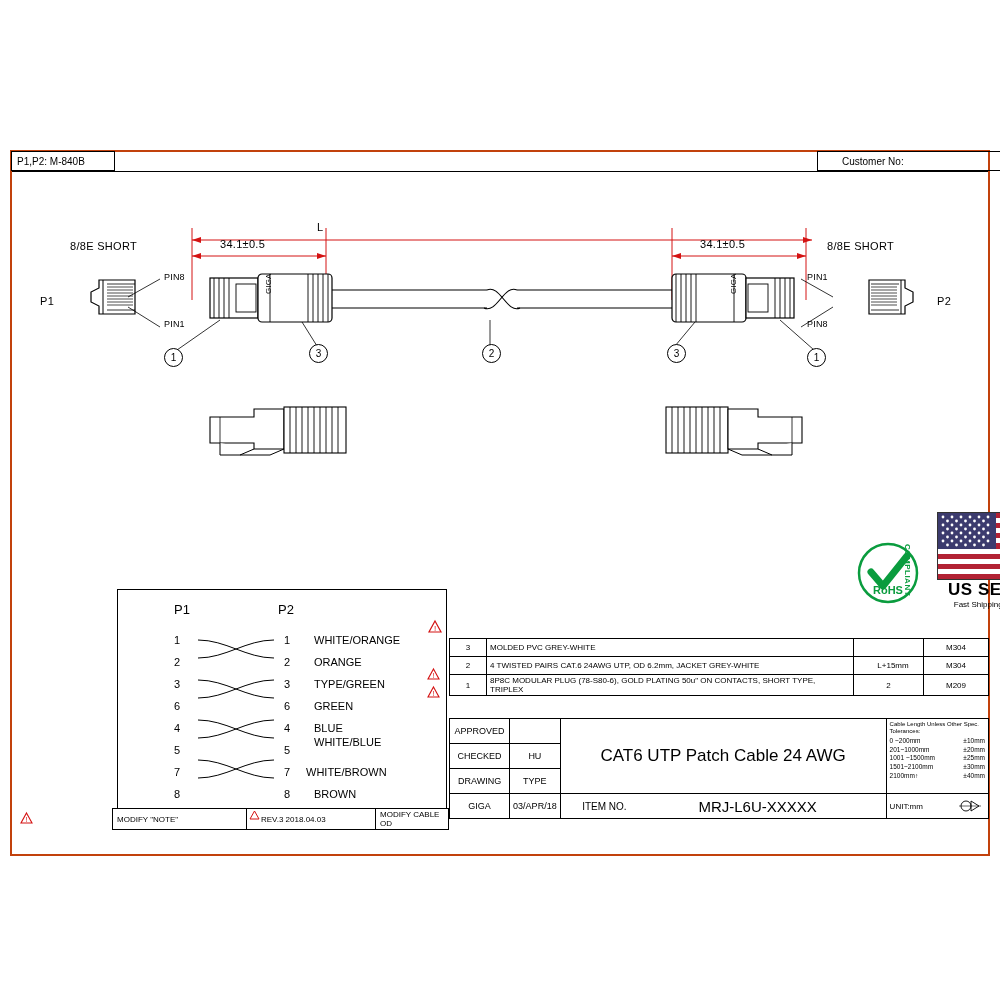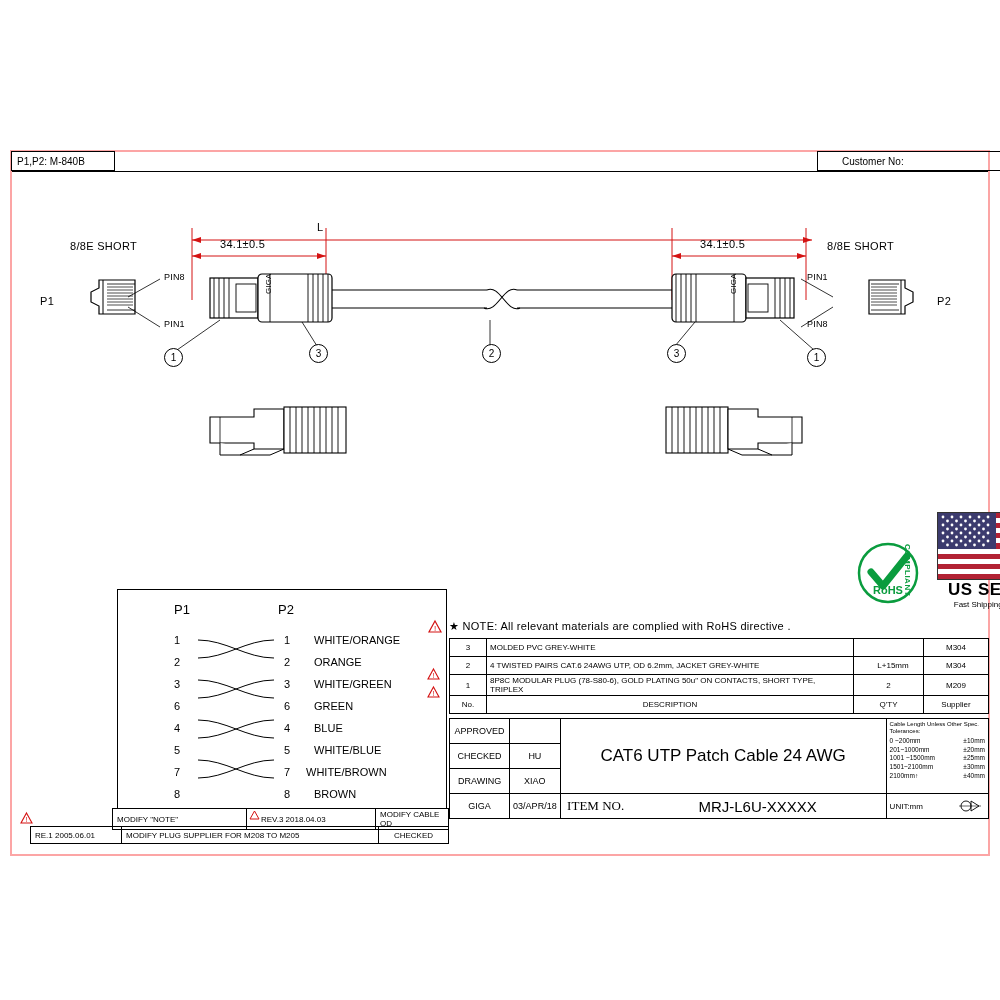--- a/index.html
+++ b/index.html
@@ -14,21 +14,21 @@
     color: #000;
     position: relative;
     overflow: hidden;
   }
   #sheet {
     position: absolute;
     left: 10px;
     top: 150px;
     width: 980px;
     height: 706px;
-    border: 2px solid #fca5a5;
+    border: 2px solid #c2410c;
     box-sizing: border-box;
   }
   .abs { position: absolute; }
   .txt { font-size: 11px; letter-spacing: 0.3px; white-space: nowrap; }
   .txt9 { font-size: 9px; letter-spacing: 0.2px; white-space: nowrap; }
   .txt8 { font-size: 8px; letter-spacing: 0.1px; white-space: nowrap; }
   .txt13 { font-size: 13px; white-space: nowrap; }
   .line { background: #000; position: absolute; }
   .hline { height: 1px; }
 
@@ -428,72 +428,65 @@
     </div>
     <div id="pinrows">
         <div class="pinrow" style="left: 56px; top: 44px;">1</div>
         <div class="pinrow" style="left: 166px; top: 44px;">1</div>
         <div class="pinrow" style="left: 196px; top: 44px;">WHITE/ORANGE</div>
         <div class="pinrow" style="left: 56px; top: 66px;">2</div>
         <div class="pinrow" style="left: 166px; top: 66px;">2</div>
         <div class="pinrow" style="left: 196px; top: 66px;">ORANGE</div>
         <div class="pinrow" style="left: 56px; top: 88px;">3</div>
         <div class="pinrow" style="left: 166px; top: 88px;">3</div>
-        <div class="pinrow" style="left: 196px; top: 88px;">WHITE/GREEN</div>
+        <div class="pinrow" style="left: 196px; top: 88px;">TYPE/GREEN</div>
         <div class="pinrow" style="left: 56px; top: 110px;">6</div>
         <div class="pinrow" style="left: 166px; top: 110px;">6</div>
         <div class="pinrow" style="left: 196px; top: 110px;">GREEN</div>
         <div class="pinrow" style="left: 56px; top: 132px;">4</div>
         <div class="pinrow" style="left: 166px; top: 132px;">4</div>
         <div class="pinrow" style="left: 196px; top: 132px;">BLUE</div>
         <div class="pinrow" style="left: 56px; top: 154px;">5</div>
         <div class="pinrow" style="left: 166px; top: 154px;">5</div>
-        <div class="pinrow" style="left: 196px; top: 154px;">WHITE/BLUE</div>
+        <div class="pinrow" style="left: 196px; top: 146px;">WHITE/BLUE</div>
         <div class="pinrow" style="left: 56px; top: 176px;">7</div>
         <div class="pinrow" style="left: 166px; top: 176px;">7</div>
         <div class="pinrow" style="left: 188px; top: 176px;">WHITE/BROWN</div>
         <div class="pinrow" style="left: 56px; top: 198px;">8</div>
         <div class="pinrow" style="left: 166px; top: 198px;">8</div>
         <div class="pinrow" style="left: 196px; top: 198px;">BROWN</div>
       </div>
   </div>
 
   <div class="abs warn" style="left:416px; top:468px;">
     <svg width="14" height="13">
         <polygon points="7,1 13,12 1,12" fill="none" stroke="#d41212" stroke-width="1.2"></polygon>
         <text x="7" y="11" font-size="8" fill="#d41212" text-anchor="middle">!</text>
       </svg>
   </div>
-  <div class="abs txt" style="left:437px; top:468px;">★ NOTE: All relevant materials are complied with RoHS directive .</div>
 
   <table class="bom" style="left:437px; top:486px; width:540px;">
     <tbody id="bom-body">
         <tr>
           <td class="ctr" style="width: 30px;">3</td>
           <td class="">MOLDED PVC GREY-WHITE</td>
           <td class="ctr" style="width: 54px;"></td>
           <td class="ctr" style="width: 58px;">M304</td>
         </tr>
         <tr>
           <td class="ctr" style="width: 30px;">2</td>
           <td class="">4 TWISTED PAIRS CAT.6 24AWG UTP, OD 6.2mm, JACKET GREY-WHITE</td>
           <td class="ctr" style="width: 54px; padding-left: 12px;">L+15mm</td>
           <td class="ctr" style="width: 58px;">M304</td>
         </tr>
         <tr>
           <td class="ctr" style="width: 30px;">1</td>
           <td class="">8P8C MODULAR PLUG (78-S80-6), GOLD PLATING 50u" ON CONTACTS, SHORT TYPE, TRIPLEX</td>
           <td class="ctr" style="width: 54px;">2</td>
           <td class="ctr" style="width: 58px;">M209</td>
-        </tr>
-        <tr>
-          <td class="ctr" style="width: 30px;">No.</td>
-          <td class="ctr">DESCRIPTION</td>
-          <td class="ctr" style="width: 54px;">Q'TY</td>
-          <td class="ctr" style="width: 58px;">Supplier</td>
         </tr>
       </tbody>
   </table>
 
   <div class="abs" style="left:415px; top:516px;">
     <svg width="13" height="12">
         <polygon points="6.5,1 12,11 1,11" fill="none" stroke="#d41212" stroke-width="1.1"></polygon>
         <text x="6.5" y="10" font-size="7" fill="#d41212" text-anchor="middle">!</text>
       </svg>
   </div>
@@ -548,35 +541,35 @@
         </td>
         <td class="ctr">
           <span>HU</span>
         </td>
       </tr>
       <tr>
         <td style="height:22px;" class="ctr">
           <span>DRAWING</span>
         </td>
         <td class="ctr">
-          <span>XIAO</span>
+          <span>TYPE</span>
         </td>
       </tr>
       <tr>
         <td style="height:22px;" class="ctr">
           <span>GIGA</span>
         </td>
         <td colspan="1" class="ctr" style="white-space:nowrap;">
           <span>03/APR/18</span>
         </td>
         <td class="ctr" style="padding:0;">
           <table style="border-collapse:collapse; width:100%;">
             <tbody>
                 <tr>
-              <td style="border:none; width:62px; font-size:13px; text-align:center; padding-left:4px;font-family:Liberation Serif, serif;">
+              <td style="border:none; width:62px; font-size:10px; text-align:right; padding-left:4px;">
                 <span>ITEM NO.</span>
               </td>
               <td class="itemno" style="border:none;">
                 <span>MRJ-L6U-XXXXX</span>
               </td>
             </tr>
           </tbody>
             </table>
         </td>
         <td style="padding:0;">
@@ -616,23 +609,14 @@
           <svg width="11" height="10">
                 <polygon points="5.5,1 10,9 1,9" fill="none" stroke="#d41212" stroke-width="1"></polygon>
               </svg>
         </span>
         <span>REV.3  2018.04.03</span>
       </td>
       <td><span>MODIFY  CABLE  OD</span></td>
     </tr>
   </tbody>
     </table>
-  <table class="rev" style="left:18px; top:674px; width:419px;">
-    <tbody>
-        <tr>
-      <td style="width:82px;"><span>RE.1  2005.06.01</span></td>
-      <td style="width:248px;"><span>MODIFY PLUG SUPPLIER FOR M208 TO M205</span></td>
-      <td class="ctr"><span>CHECKED</span></td>
-    </tr>
-  </tbody>
-    </table>
 
 </div>
 
 </body></html>

